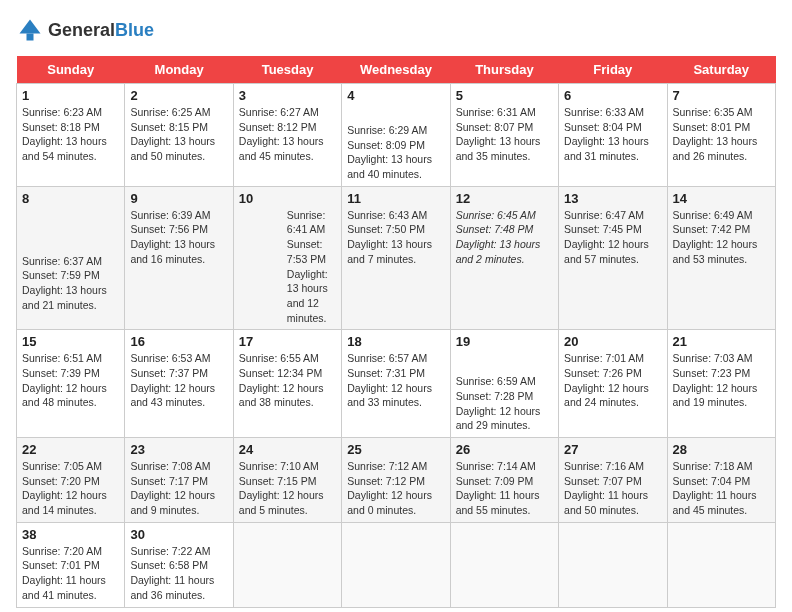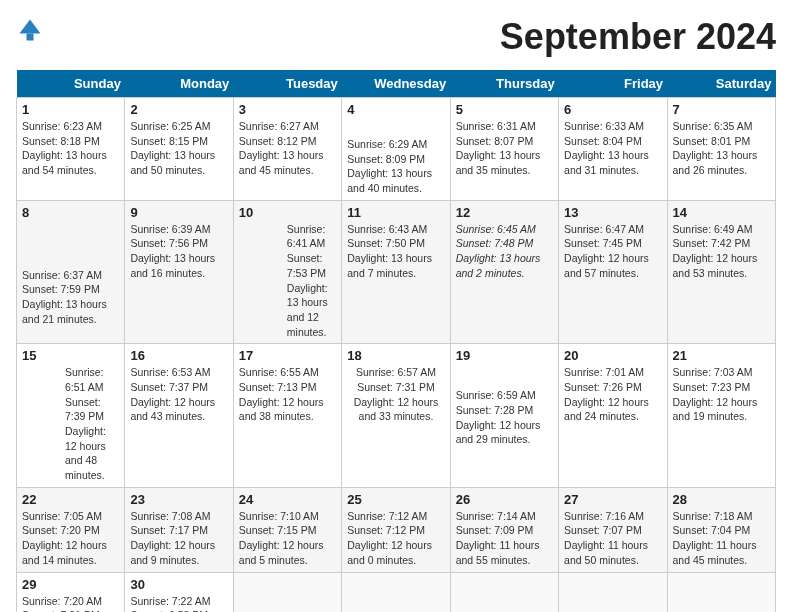--- a/index.html
+++ b/index.html
@@ -29,24 +29,24 @@
     }
     .title-block { text-align: right; }
     .month-title { font-size: 36px; font-weight: bold; color: #222; }
     .location { font-size: 16px; color: #555; }
     table {
       width: 100%;
       border-collapse: collapse;
       font-size: 11px;
     }
     thead tr th {
-      background-color: #0369a1;
+      background-color: #ef4444;
       color: #fff;
       padding: 6px 4px;
-      text-align: right;
+      text-align: center;
       font-size: 13px;
       font-weight: bold;
     }
     tbody tr td {
       border: 1px solid #ccc;
       padding: 4px 5px;
       vertical-align: top;
       width: 108px;
       min-height: 80px;
       background: #fff;
@@ -71,23 +71,25 @@
   </style>
 </head>
 <body>
 
 <div class="header">
   <div class="logo">
     <svg class="logo-icon" viewBox="0 0 32 32">
       <polygon points="16,4 28,20 4,20" fill="#2a7fc1"></polygon>
       <rect x="12" y="20" width="8" height="8" fill="#2a7fc1"></rect>
     </svg>
+    <div>
+      <span class="logo-text-general">General</span><span class="logo-text-blue">Blue</span>
+    </div>
   </div>
   <div class="title-block">
-    <div class="month-title">September 2024</div>
   </div>
 </div>
 
 <table>
   <thead>
     <tr id="header-row">
         <th>Sunday</th>
         <th>Monday</th>
         <th>Tuesday</th>
         <th>Wednesday</th>
@@ -195,42 +197,42 @@
           <div class="day-num">14</div>
           <div class="day-info" style="white-space: pre-line;">Sunrise: 6:49 AM
 Sunset: 7:42 PM
 Daylight: 12 hours
 and 53 minutes.</div>
         </td>
       </tr>
       <tr>
         <td>
           <div class="day-num">15</div>
-          <div class="day-info" style="white-space: pre-line; margin-left: 43px;">Sunrise: 6:51 AM
+          <div class="day-info" style="white-space: pre-line;">Sunrise: 6:51 AM
 Sunset: 7:39 PM
 Daylight: 12 hours
 and 48 minutes.</div>
         </td>
         <td>
           <div class="day-num">16</div>
           <div class="day-info" style="white-space: pre-line;">Sunrise: 6:53 AM
 Sunset: 7:37 PM
 Daylight: 12 hours
 and 43 minutes.</div>
         </td>
         <td>
           <div class="day-num">17</div>
           <div class="day-info" style="white-space: pre-line;">Sunrise: 6:55 AM
-Sunset: 7:13 PM
+Sunset: 12:34 PM
 Daylight: 12 hours
 and 38 minutes.</div>
         </td>
         <td>
           <div class="day-num">18</div>
-          <div class="day-info" style="white-space: pre-line; text-align: center;">Sunrise: 6:57 AM
+          <div class="day-info" style="white-space: pre-line;">Sunrise: 6:57 AM
 Sunset: 7:31 PM
 Daylight: 12 hours
 and 33 minutes.</div>
         </td>
         <td>
           <div class="day-num">19</div>
           <div class="day-info" style="white-space: pre-line; margin-top: 25px;">Sunrise: 6:59 AM
 Sunset: 7:28 PM
 Daylight: 12 hours
 and 29 minutes.</div>
@@ -296,21 +298,21 @@
         <td>
           <div class="day-num">28</div>
           <div class="day-info" style="white-space: pre-line;">Sunrise: 7:18 AM
 Sunset: 7:04 PM
 Daylight: 11 hours
 and 45 minutes.</div>
         </td>
       </tr>
       <tr>
         <td>
-          <div class="day-num">29</div>
+          <div class="day-num">38</div>
           <div class="day-info" style="white-space: pre-line;">Sunrise: 7:20 AM
 Sunset: 7:01 PM
 Daylight: 11 hours
 and 41 minutes.</div>
         </td>
         <td>
           <div class="day-num">30</div>
           <div class="day-info" style="white-space: pre-line;">Sunrise: 7:22 AM
 Sunset: 6:58 PM
 Daylight: 11 hours

